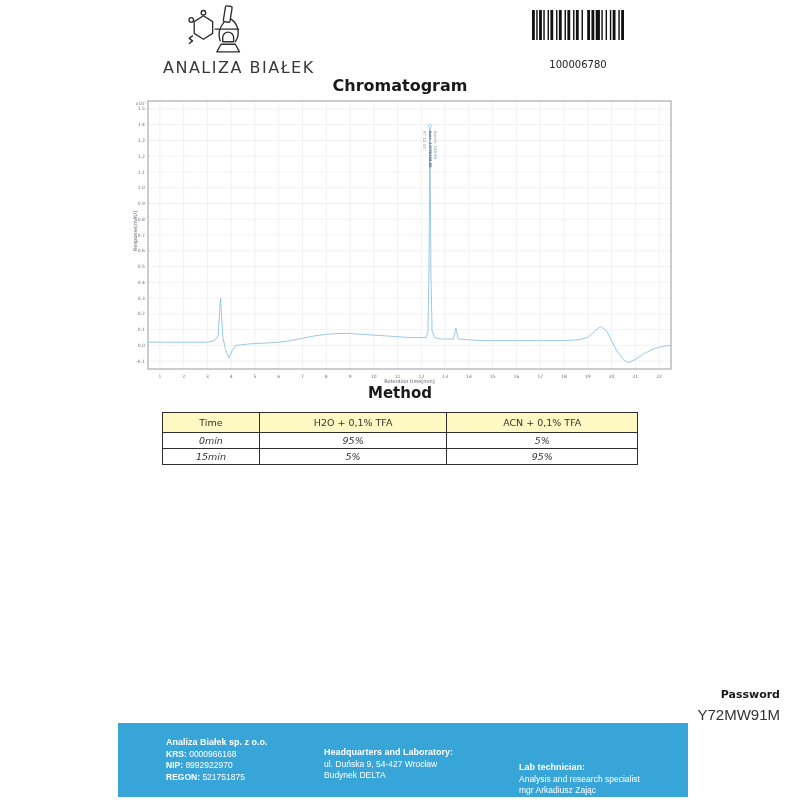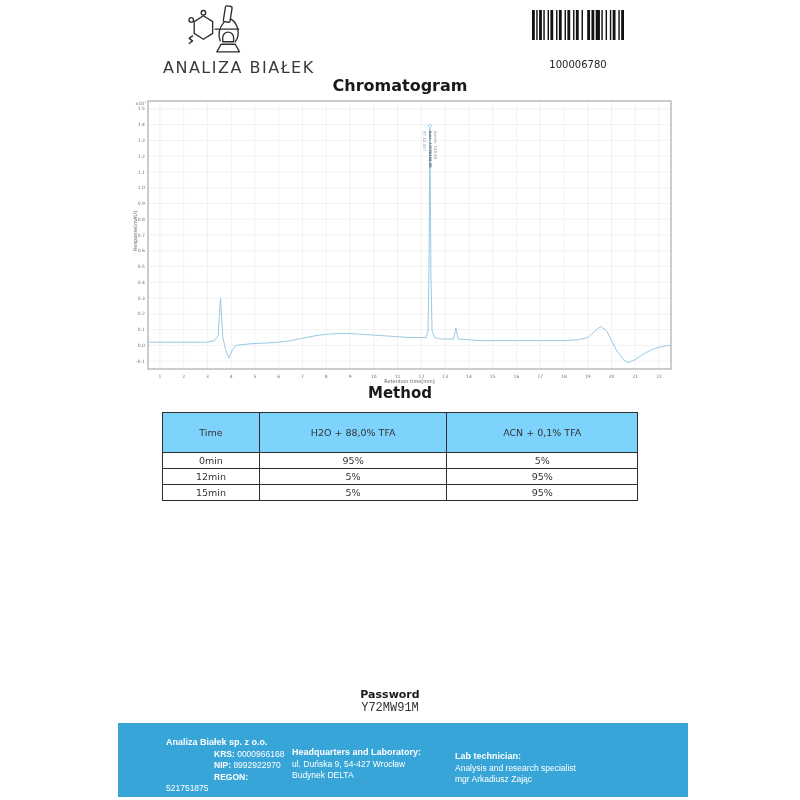--- a/index.html
+++ b/index.html
@@ -21,37 +21,37 @@
         transform:rotate(-90deg); font-size:5px; color:#5a5a66; }
   #chart-xlabel { position:absolute; left:148px; top:378px; width:523px; text-align:center;
         font-size:5px; color:#5a5a66; }
 
   
   #method-title { position:absolute; left:0; top:384px; width:800px; text-align:center;
         font-size:15px; font-weight:bold; color:#1a1a1a; }
   #method-table { position:absolute; left:162px; top:412px; width:476px; border-collapse:collapse;
         font-size:9.5px; color:#333; text-align:center; }
   #method-table th, #method-table td { border:1px solid #2e2e2e; }
-  #method-table th { height:40px; background:#7dd3fc; font-weight:normal; }
-  #method-table td { height:16px; }
-
-  
-  #password-block { position:absolute; left:0; top:688px; width:780px; text-align:center; }
+  #method-table th { height:20px; background:#fef9c3; font-weight:normal; }
+  #method-table td { height:16px;font-style:italic; }
+
+  
+  #password-block { position:absolute; left:0; top:688px; width:780px; text-align:right; }
   #password-label { font-size:11px; font-weight:bold; color:#1a1a1a; }
-  #password-value { font-size:12px; font-family:Liberation Mono, monospace; color:#333; }
+  #password-value { margin-top:5px; font-size:15px; font-family:Liberation Sans, sans-serif; color:#333; }
 
   
   #footer { position:absolute; left:118px; top:723px; width:570px; height:74px; background:#38a5d8;
-        color:#fff; display:flex; font-family:"Liberation Sans",sans-serif; }
+        color:#fff; display:flex; font-family:"Liberation Sans",sans-serif;gap:32px; }
   .fcol { font-size:8.5px; line-height:11.5px; }
   .fcol .ftitle { font-weight:bold; font-size:9px; }
   #fcol-company { width:174px; padding:14px 0 0 48px; }
   #fcol-hq { width:163px; padding:24px 0 16px 0; }
-  #fcol-tech { padding:28px 0 0 0; }
-  .flabel { font-weight:bold;margin-left:48px; }
+  #fcol-tech { padding:39px 0 0 0; }
+  .flabel { font-weight:bold; }
 </style>
 </head>
 <body>
 
 <div id="page">
 
   <div id="logo">
     <svg width="78" height="52" viewBox="0 0 92 62">
       <g fill="none" stroke="#2e2e2e" stroke-width="1.6" stroke-linecap="round" stroke-linejoin="round">
         <path d="M31 14 L42 21 L42 35 L31 42 L20 35 L20 21 Z"></path>
@@ -191,34 +191,29 @@
   <div id="method-title">Method</div>
   <table id="method-table">
     <colgroup>
         <col style="width:97px">
         <col style="width:188px">
         <col style="width:191px">
       </colgroup>
     <thead>
         <tr>
           <th>Time</th>
-          <th>H2O + 88,0% TFA</th>
+          <th>H2O + 0,1% TFA</th>
           <th>ACN + 0,1% TFA</th>
         </tr>
       </thead>
     <tbody>
         <tr>
           <td>0min</td>
           <td>95%</td>
           <td>5%</td>
-        </tr>
-        <tr>
-          <td>12min</td>
-          <td>5%</td>
-          <td>95%</td>
         </tr>
         <tr>
           <td>15min</td>
           <td>5%</td>
           <td>95%</td>
         </tr>
       </tbody>
   </table>
 
   <div id="password-block">

